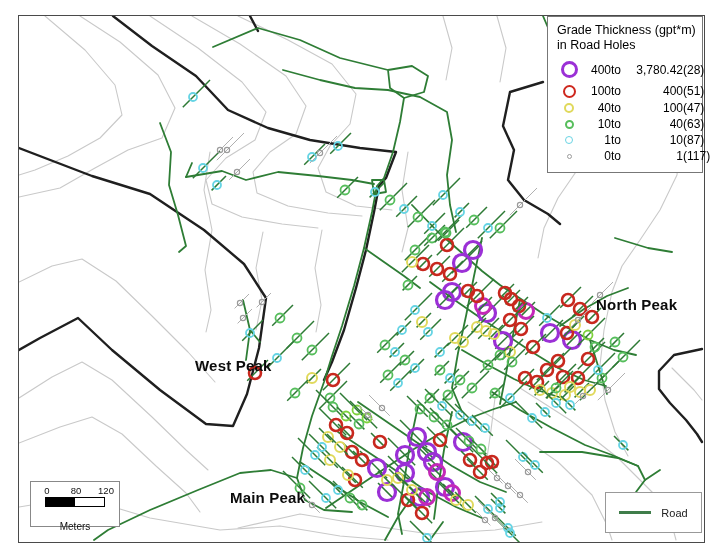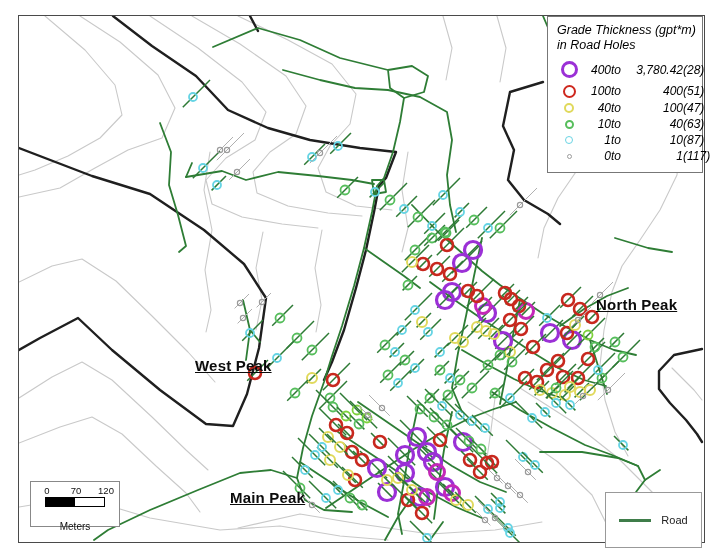--- a/index.html
+++ b/index.html
@@ -3,25 +3,25 @@
 <meta charset="utf-8">
 <style>
   html,body{margin:0;padding:0;background:#ffffff;}
   .stage{position:relative;width:720px;height:558px;background:#ffffff;
          font-family:"Liberation Sans",sans-serif;overflow:hidden;}
   .map-frame{position:absolute;left:18px;top:15px;width:685px;height:526px;
              border:1px solid #4a4a4a;background:#ffffff;box-sizing:content-box;}
   .map-frame svg{position:absolute;left:0;top:0;}
 
   .peak-label{position:absolute;font-size:15px;font-weight:bold;color:#0b0b0b;
-              white-space:nowrap;letter-spacing:.2px;text-decoration:underline;}
+              white-space:nowrap;letter-spacing:.2px;}
 
   
   .legend{position:absolute;left:528px;top:0;width:156px;border:1px solid #777;
-          background:#fff;box-sizing:border-box;padding:6px 6px 9px 9px;font-style:italic;}
+          background:#fff;box-sizing:border-box;padding:6px 6px 9px 9px;}
   .legend-title{font-size:12.5px;line-height:15px;color:#000;}
   .legend-row{display:grid;grid-template-columns:24px 30px 16px 56px 1fr;
               align-items:center;font-size:12px;color:#000;margin-top:2px;}
   .legend-row.big{font-size:12px;margin-top:8px;margin-bottom:6px;}
   .legend-row.mid{font-size:12px;margin-bottom:3px;}
   .lr-icon{justify-self:center;border-radius:50%;background:#fff;box-sizing:border-box;}
   .lr-lo{text-align:right;}
   .lr-to{text-align:left;}
   .lr-hi{text-align:right;}
   .lr-count{text-align:right;padding-right:2px;}
@@ -32,21 +32,21 @@
   .sb-ticks{position:relative;height:11px;font-size:9.5px;color:#111;}
   .sb-ticks span{position:absolute;transform:translateX(-50%);}
   .sb-t0{left:16px;} .sb-t1{left:45px;} .sb-t2{left:75px;}
   .sb-bar{position:relative;margin:1px auto 0 auto;width:58px;height:8px;
           border:1px solid #000;display:flex;box-sizing:content-box;}
   .sb-black{width:50%;background:#000;}
   .sb-white{width:50%;background:#fff;}
   .sb-unit{text-align:center;font-size:10px;color:#111;margin-top:14px;}
 
   
-  .roadbox{position:absolute;left:586px;top:476px;width:97px;height:56px;
+  .roadbox{position:absolute;left:586px;top:476px;width:97px;height:41px;
            border:1px solid #999;background:#fff;box-sizing:border-box;
            display:flex;align-items:center;justify-content:center;gap:10px;text-align:center;}
   .road-line{width:32px;height:3px;background:#3f7d4a;display:inline-block;}
   .road-label{font-size:11px;color:#222;}
 </style>
 </head>
 <body>
 
 <div class="stage">
   <div class="map-frame">
@@ -564,21 +564,21 @@
             <span class="lr-to">to</span>
             <span class="lr-hi">1</span>
             <span class="lr-count">(117)</span>
           </div>
         </div>
     </div>
 
     <div class="scalebar">
       <div class="sb-ticks">
         <span class="sb-t0">0</span>
-        <span class="sb-t1">70</span>
+        <span class="sb-t1">80</span>
         <span class="sb-t2">120</span>
       </div>
       <div class="sb-bar">
         <span class="sb-black"></span>
         <span class="sb-white"></span>
       </div>
       <div class="sb-unit">Meters</div>
     </div>
 
     <div class="roadbox">

